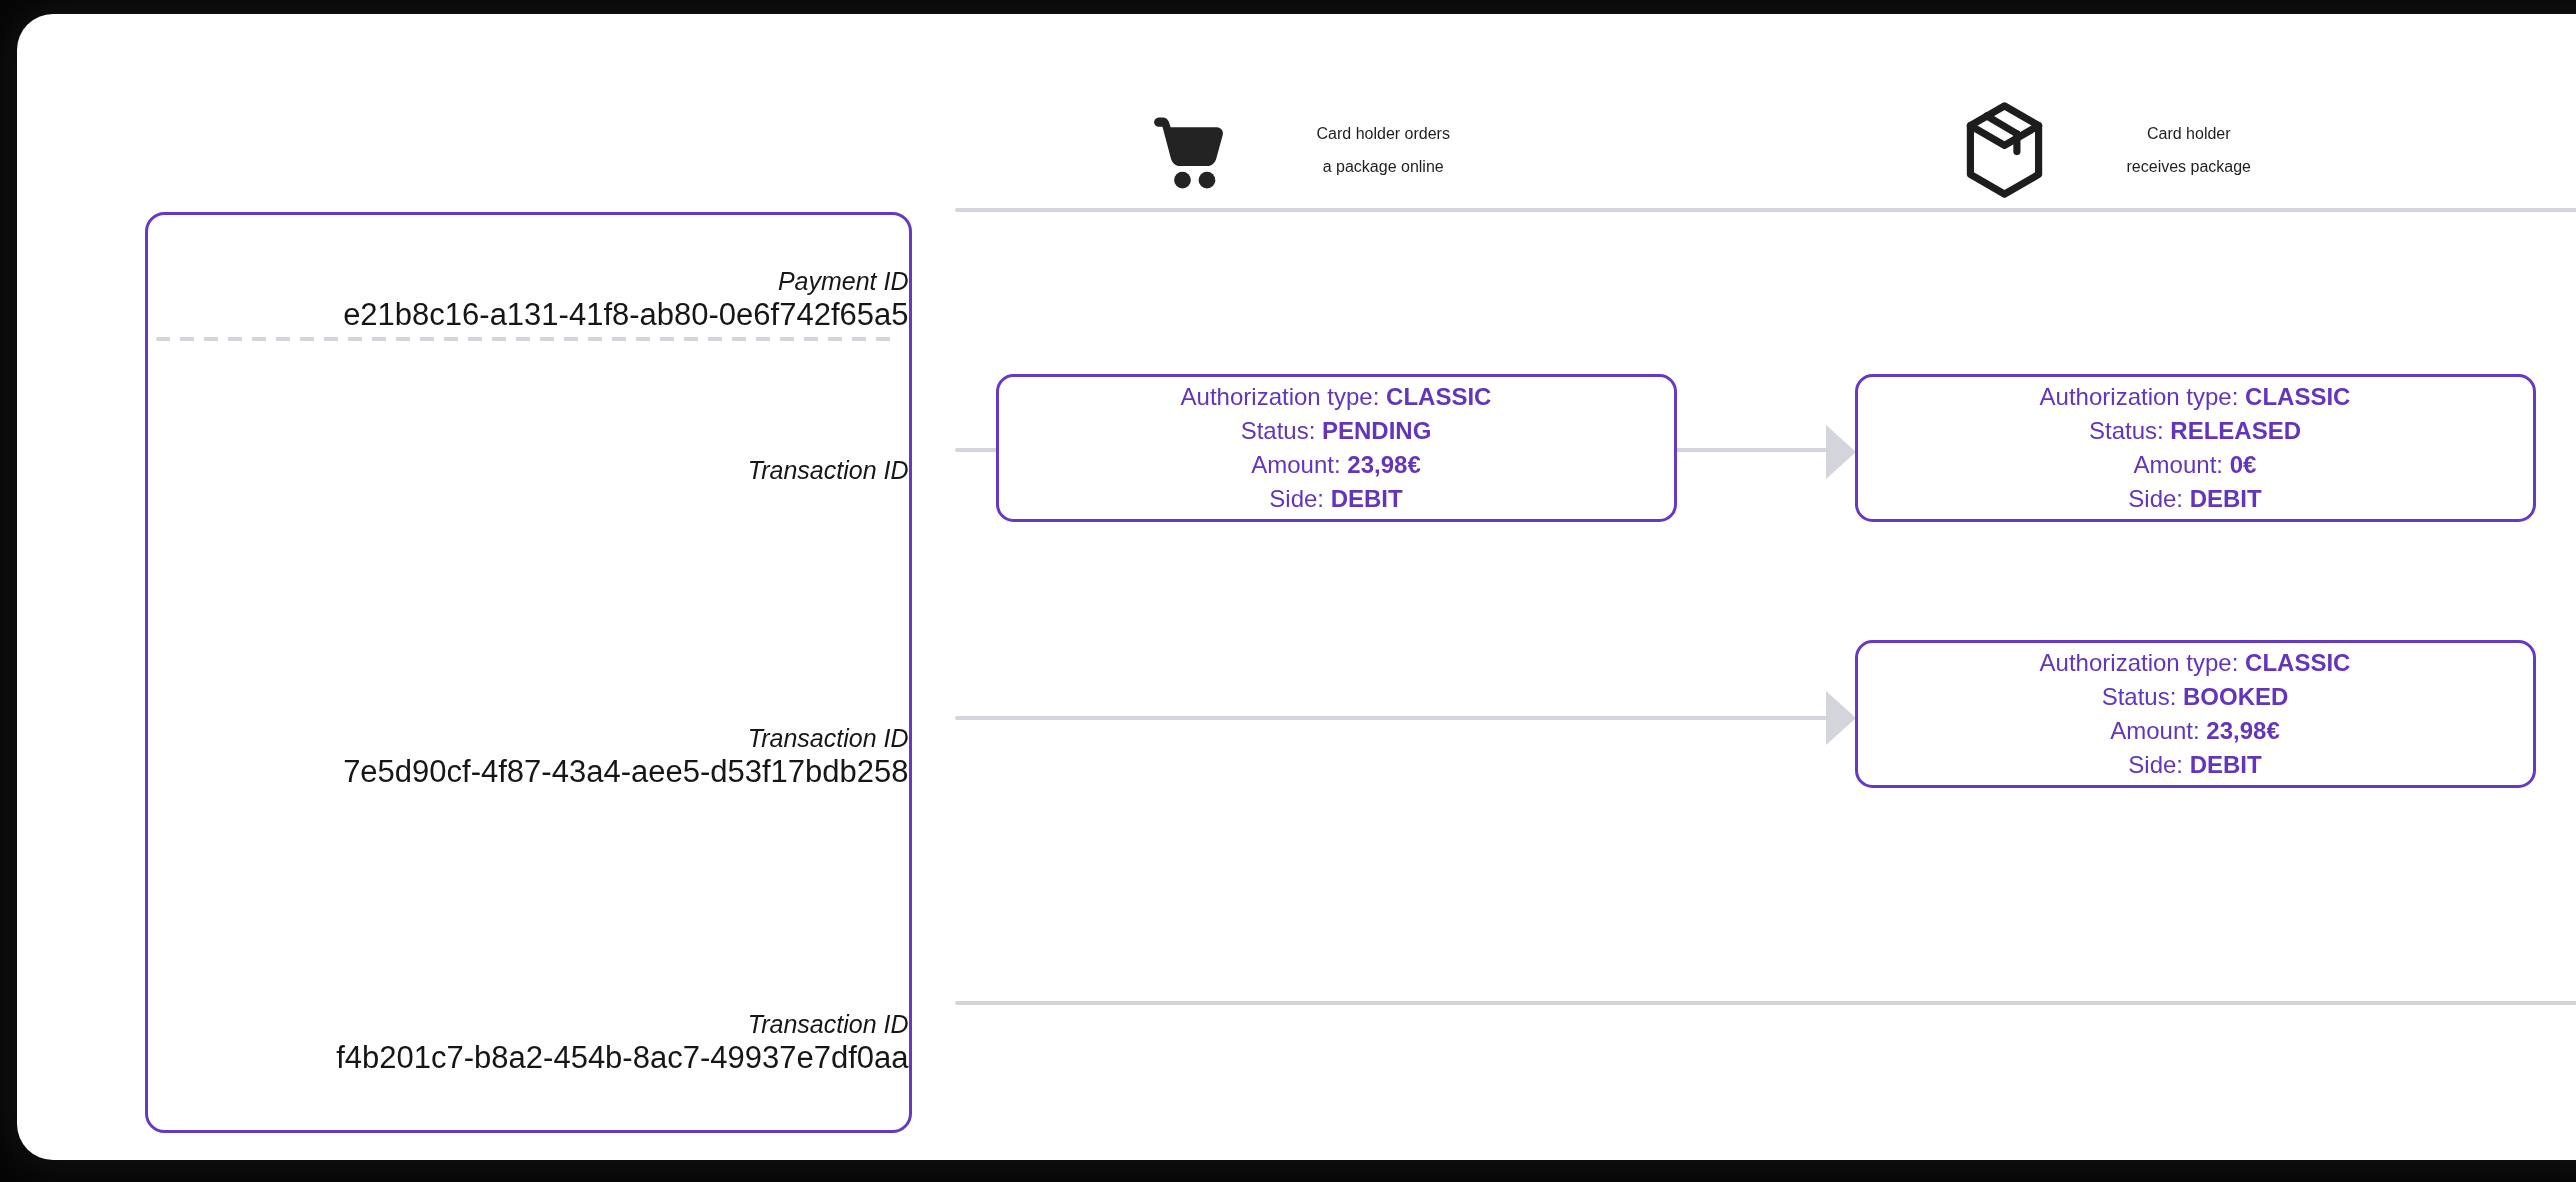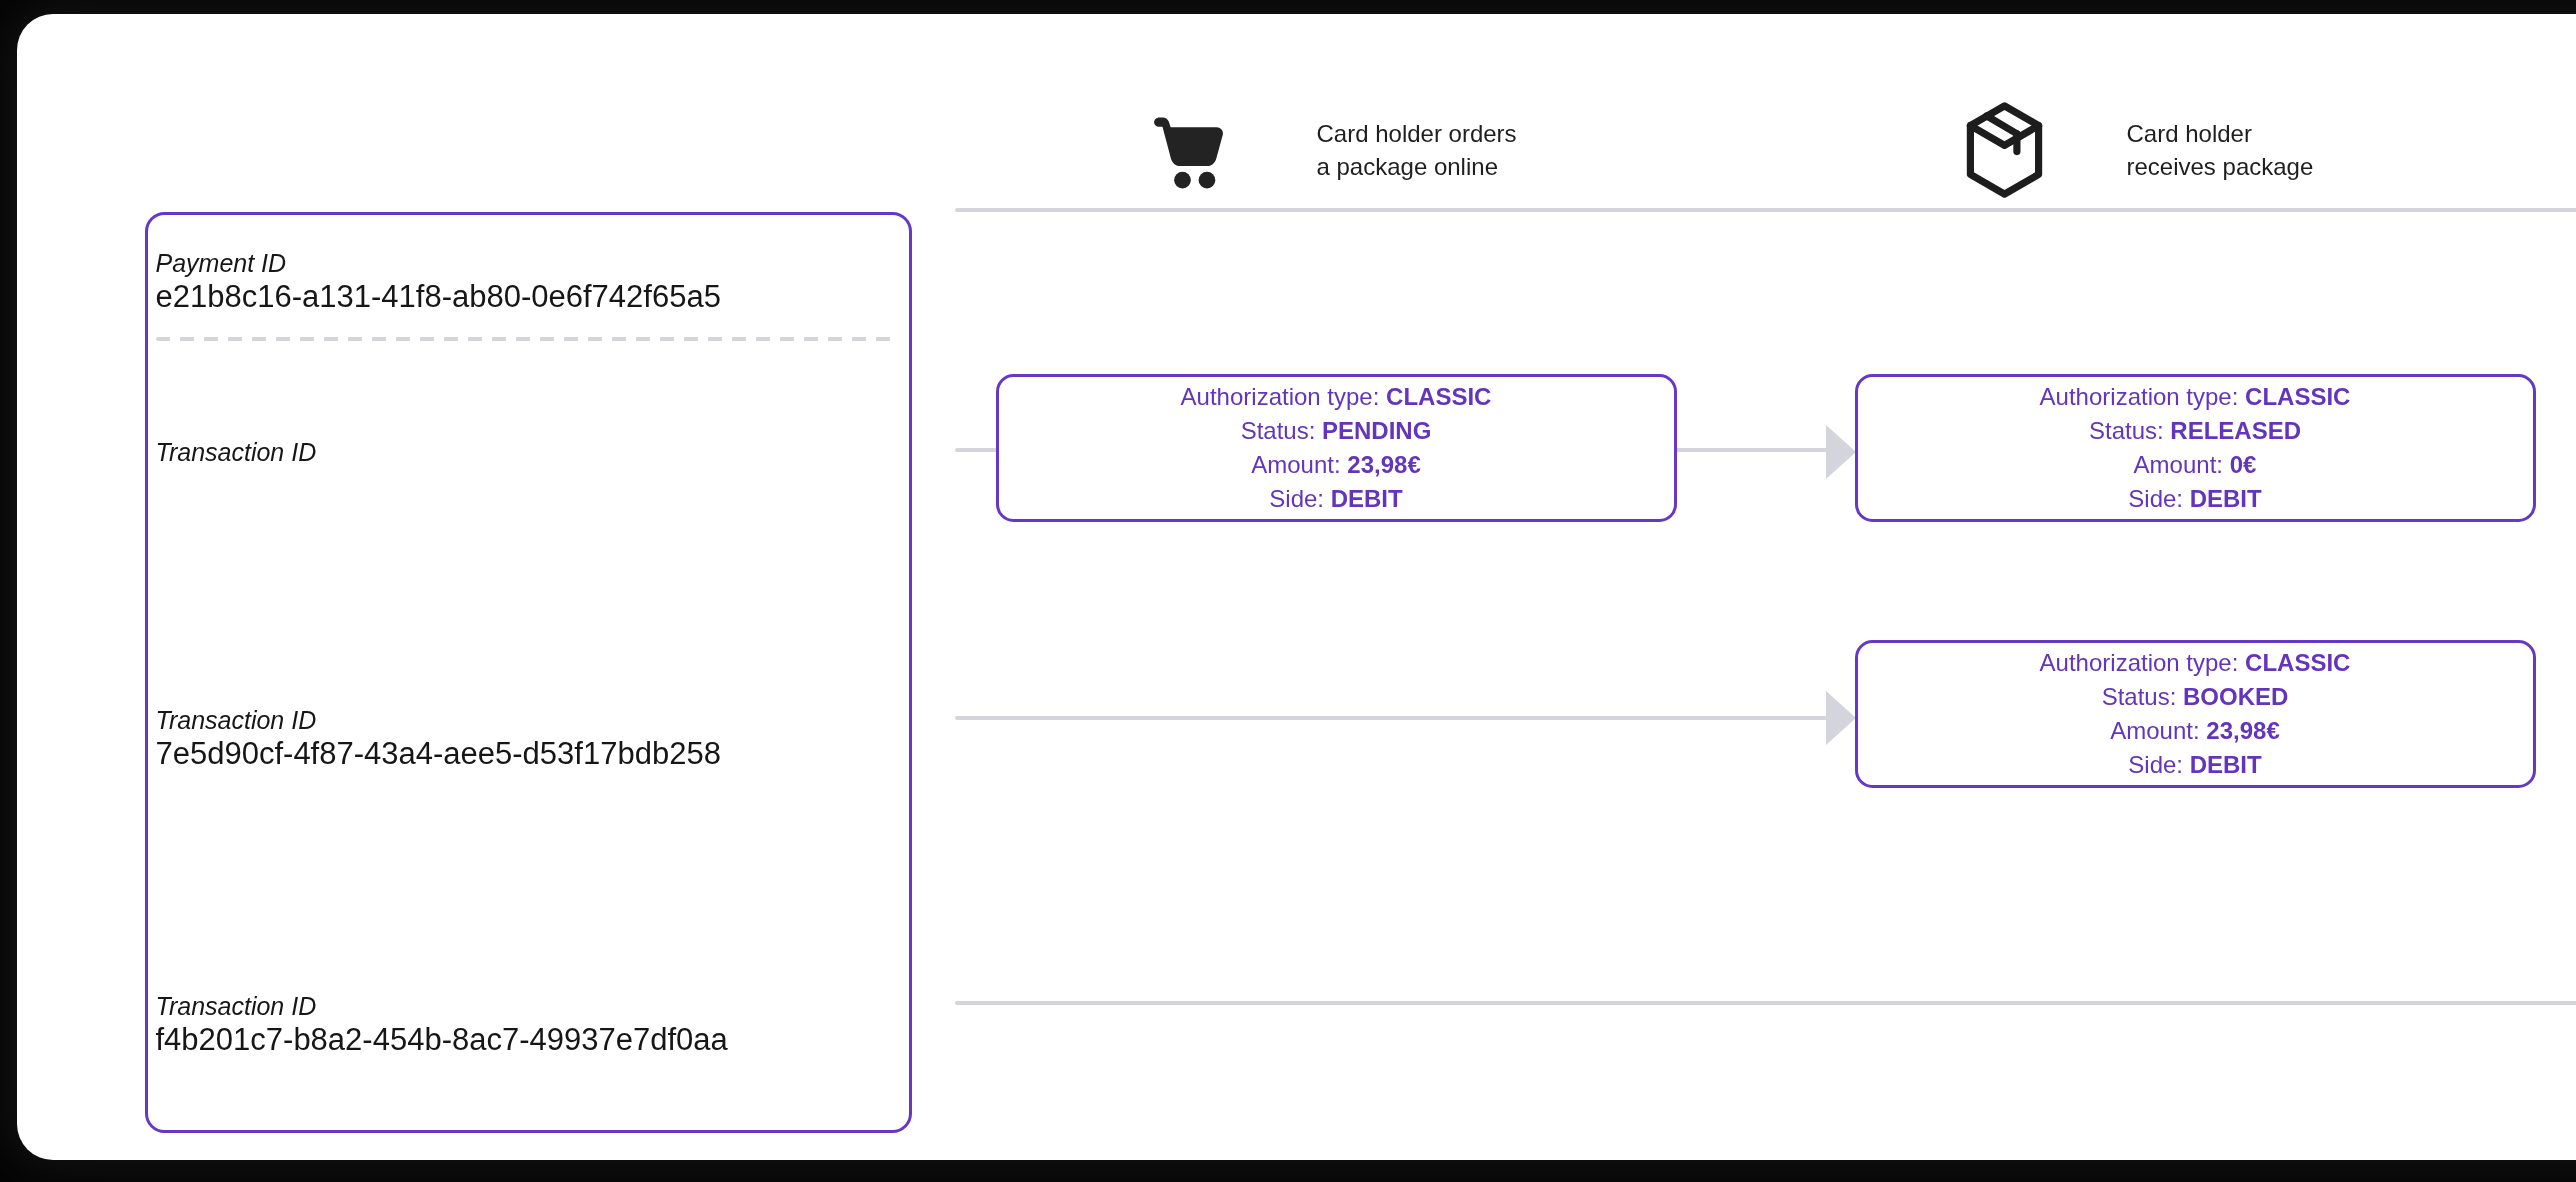--- a/index.html
+++ b/index.html
@@ -10,26 +10,26 @@
   }
   html,body{margin:0;padding:0;background:#000;}
   .stage{position:relative;width:3524px;height:1183px;background:#050505;overflow:hidden;
          font-family:"Liberation Sans","DejaVu Sans",sans-serif;}
   .card{position:absolute;left:16.5px;top:14.4px;width:3491px;height:1146px;background:#fff;
         border-radius:36px;box-shadow:0 0 46px rgba(40,40,40,.55);}
 
   
   .step{position:absolute;top:83px;height:106px;display:flex;align-items:center;}
   .step .icon{flex:0 0 auto;display:block;}
-  .step-label{font-size:24px;line-height:33px;color:var(--ink);white-space:nowrap;}
+  .step-label{font-size:16px;line-height:33px;color:var(--ink);text-align:center;white-space:nowrap;}
 
   
   .idbox{position:absolute;left:128px;top:198px;width:767px;height:921px;background:#fff;
          border:3.6px solid var(--purple);border-radius:19.6px;box-sizing:border-box;}
-  .centered-text{position:absolute;left:8px;right:0;text-align:left;color:#161616;}
+  .centered-text{position:absolute;left:0;right:0;text-align:right;color:#161616;margin-top:18px;}
   .id-label{font-size:25px;line-height:32px;font-style:italic;}
   .id-value{font-size:31px;line-height:36px;}
   .dash-divider{position:absolute;left:8.2px;right:8.2px;top:122px;height:4.1px;border-radius:2.1px;
        background:repeating-linear-gradient(90deg,var(--gray) 0 14.4px,transparent 14.4px 24px);}
 
   
   .authbox{position:absolute;width:681px;height:148px;background:#fff;border:3.6px solid var(--purple);
            border-radius:17.5px;box-sizing:border-box;display:flex;flex-direction:column;
            justify-content:center;align-items:center;text-align:center;
            color:var(--purple-text);font-size:24px;line-height:34px;white-space:nowrap;}

